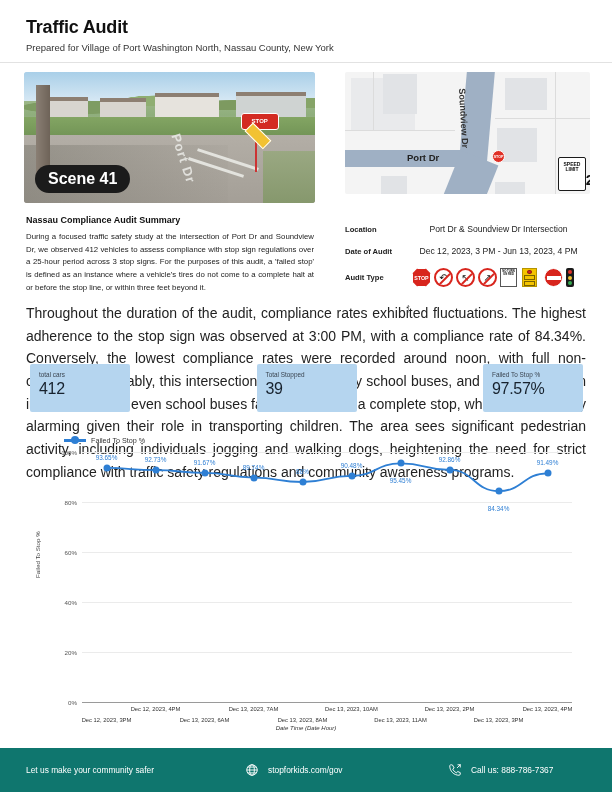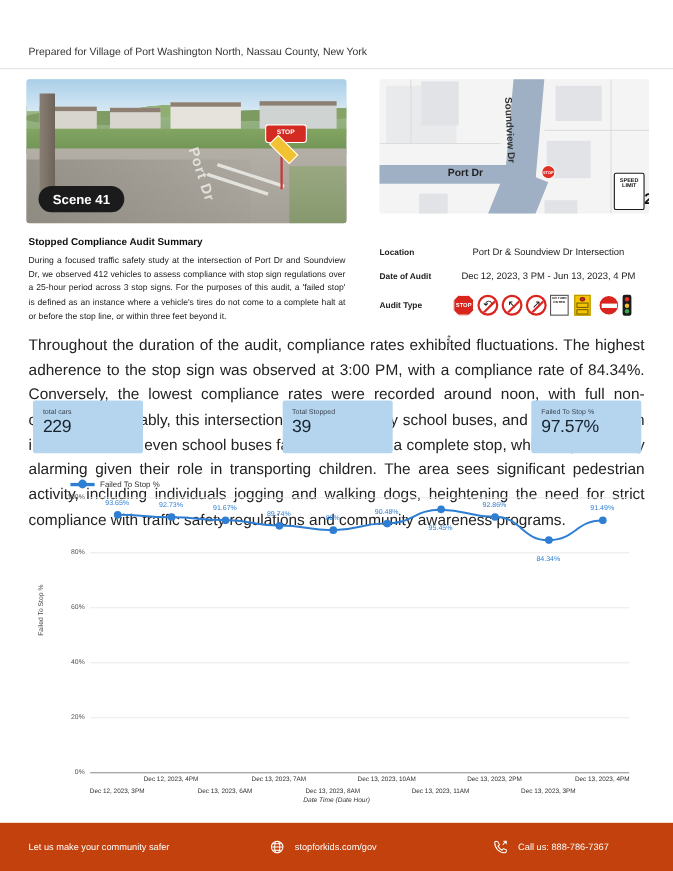--- a/index.html
+++ b/index.html
@@ -66,21 +66,21 @@
           display:flex; align-items:center; justify-content:center;
           color:#fff; font-size:6px; font-weight:bold; }
   .yieldsign-photo { position:absolute; left:76%; top:44%; width:9%; height:9%;
           background:#f2c233; transform:rotate(45deg); border:1px solid #fff; }
   .curb { position:absolute; left:82%; top:60%; width:18%; height:40%;
           background:linear-gradient(#9aa882,#86986d); }
   .trunk { position:absolute; left:4%; top:10%; width:5%; height:72%;
           background:linear-gradient(90deg,#8a7f74,#6e6358); }
   .scene-badge {
     position:absolute; left:11px; bottom:10px;
-    background:#1b1b1b; color:#fff; font-size:12px; font-weight:600;
+    background:#1b1b1b; color:#fff; font-size:16px; font-weight:600;
     padding:5px 13px; border-radius:14px;
   }
 
   
   .map {
     position:absolute; left:345px; top:72px; width:245px; height:122px;
     background:#f4f4f4; overflow:hidden; border-radius:2px;
   }
   .parcel { position:absolute; background:#e9eaec; }
   .bldg { position:absolute; background:#e1e3e6; }
@@ -172,32 +172,33 @@
   .pt { position:absolute; width:7px; height:7px; border-radius:50%;
         background:#2e7fd4; transform:translate(-50%,-50%); }
   .plabel { position:absolute; font-size:6.4px; color:#2e7fd4;
             transform:translate(-50%,-100%); white-space:nowrap; }
   .xlabel { position:absolute; font-size:5.8px; color:#333;
             transform:translateX(-50%); white-space:nowrap; }
   .xtitle { position:absolute; left:0; right:0; top:297px; text-align:center;
             font-size:6px; font-style:italic; color:#333; }
 
   
-  .footer { position:absolute; left:0; bottom:0; width:612px; height:44px; background:#c2410c; }
+  .footer { position:absolute; left:0; bottom:0; width:612px; height:44px; background:#0f766e; }
   .footer-inner { position:absolute; left:0; top:0; width:100%; height:100%;
                   display:flex; align-items:center; color:#fff; font-size:8.4px; }
   .f1 { position:absolute; left:26px; }
   .f2 { position:absolute; left:245px; display:flex; align-items:center; gap:9px; }
   .f3 { position:absolute; left:448px; display:flex; align-items:center; gap:9px; }
   .ic { width:14px; height:14px; display:block; }
 </style>
 </head>
 <body>
 
 <div class="header">
+  <div class="header-title">Traffic Audit</div>
   <div class="header-sub">Prepared for Village of Port Washington North, Nassau County, New York</div>
   <div class="header-rule"></div>
 </div>
 
 <div class="scene">
   <div class="sky"></div>
   <div class="tree-mass"></div>
   <div class="house h1"></div>
   <div class="house h2"></div>
   <div class="house h3"></div>
@@ -293,28 +294,28 @@
             <i style="background:#e03127"></i>
             <i style="background:#f2c233"></i>
             <i style="background:#36a84f"></i>
           </div>
       </div>
     </div>
     <div class="arrow-up">↑</div>
   </div>
 </div>
 
-<div class="sum-title">Stopped Compliance Audit Summary</div>
+<div class="sum-title">Nassau Compliance Audit Summary</div>
 <div class="sum-p1">During a focused traffic safety study at the intersection of Port Dr and Soundview Dr, we observed 412 vehicles to assess compliance with stop sign regulations over a 25-hour period across 3 stop signs. For the purposes of this audit, a 'failed stop' is defined as an instance where a vehicle's tires do not come to a complete halt at or before the stop line, or within three feet beyond it.</div>
 <div class="sum-p2">Throughout the duration of the audit, compliance rates exhibited fluctuations. The highest adherence to the stop sign was observed at 3:00 PM, with a compliance rate of 84.34%. Conversely, the lowest compliance rates were recorded around noon, with full non-compliance. Notably, this intersection is frequented by school buses, and there have been instances where even school buses failed to come to a complete stop, which is particularly alarming given their role in transporting children. The area sees significant pedestrian activity, including individuals jogging and walking dogs, heightening the need for strict compliance with traffic safety regulations and community awareness programs.</div>
 
 <div class="stats">
   <div class="card">
     <div class="card-label">total cars</div>
-    <div class="card-value">229</div>
+    <div class="card-value">412</div>
   </div>
   <div class="card">
     <div class="card-label">Total Stopped</div>
     <div class="card-value">39</div>
   </div>
   <div class="card">
     <div class="card-label">Failed To Stop %</div>
     <div class="card-value">97.57%</div>
   </div>
 </div>

